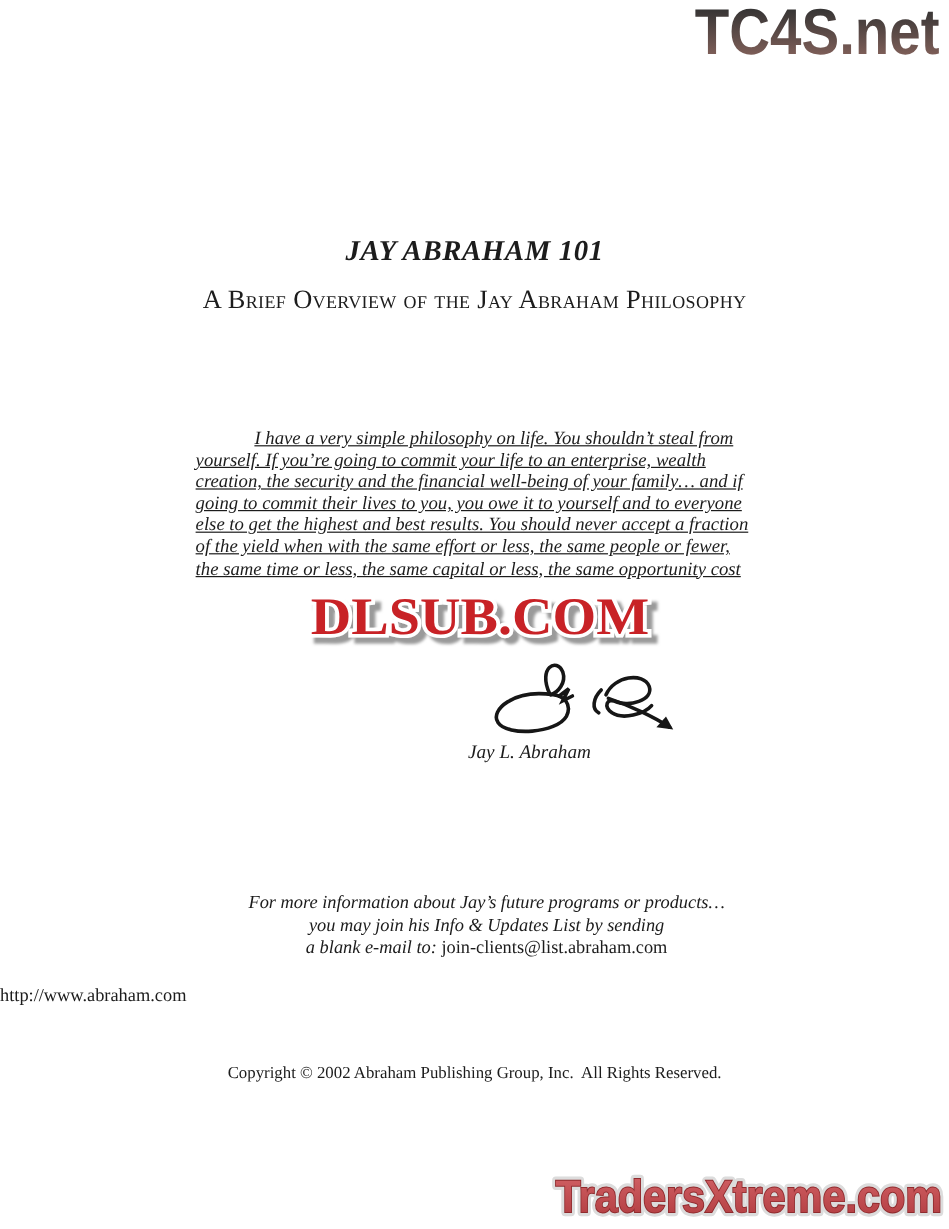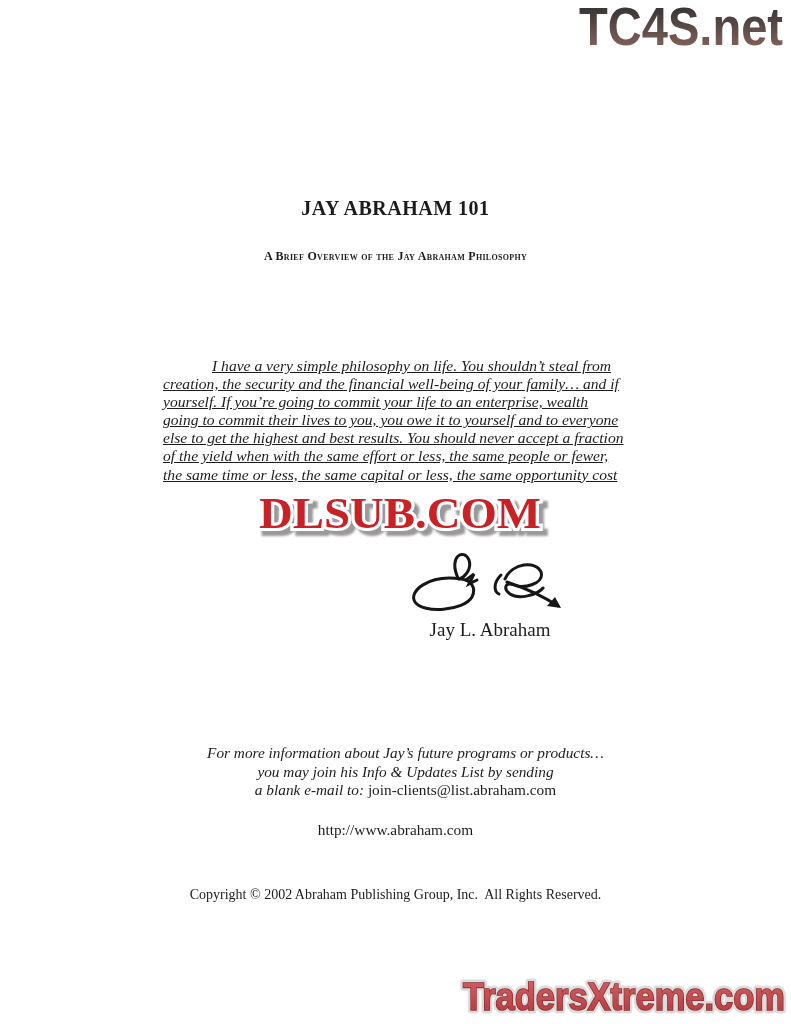--- a/index.html
+++ b/index.html
@@ -5,39 +5,39 @@
   html,body{margin:0;padding:0;}
   body{width:791px;height:1024px;position:relative;background:#ffffff;overflow:hidden;
        font-family:"Liberation Serif", serif;color:#1c1c1c;}
   .abs{position:absolute;}
 
   
   .tc4s{left:575px;top:0px;width:212px;height:52px;}
 
   
   .doc-head{left:0;top:197px;width:791px;text-align:center;}
-  .doc-title{font-size:20px;font-weight:bold;letter-spacing:.5px;margin-bottom:23px;}
-  .doc-sub{font-size:12px;font-weight:bold;font-variant:small-caps;line-height:27px;letter-spacing:.3px;margin-top:12px;}
+  .doc-title{font-size:24px;font-weight:bold;letter-spacing:.5px;margin-bottom:12px;font-style:italic;}
+  .doc-sub{font-size:22px;font-weight:normal;font-variant:small-caps;line-height:27px;letter-spacing:.3px;margin-top:12px;}
 
   
   .quote{left:163px;top:357px;width:478px;font-style:italic;font-size:15.6px;line-height:18.1px;text-decoration:underline;}
   .quote .indent{text-indent:49px;}
   .gap{display:inline-block;width:252px;}
 
   
   .dlsub{left:250px;top:486px;width:304px;height:62px;}
 
   
   .sig{left:406px;top:548px;width:168px;height:70px;}
-  .sig-name{left:390px;top:619px;width:200px;text-align:center;font-size:19px;}
+  .sig-name{left:390px;top:619px;width:200px;font-style:italic;font-size:16px;}
 
   
   .contact{left:10px;top:744px;width:791px;text-align:center;font-size:15.3px;line-height:18.6px;}
   .contact .it{font-style:italic;}
-  .website{left:0;top:821px;width:791px;text-align:center;font-size:15.3px;}
+  .website{left:0;top:821px;width:791px;font-size:15.3px;}
   .copyright{left:0;top:887px;width:791px;text-align:center;font-size:14px;white-space:pre-wrap;}
 
   
   .txtreme{left:456px;top:974px;width:336px;height:50px;}
 </style>
 </head>
 <body>
 
 <div class="abs tc4s">
   <svg width="212" height="52" viewBox="0 0 212 52">
@@ -51,22 +51,22 @@
   </svg>
 </div>
 
 <div class="abs doc-head">
   <div class="doc-title">JAY ABRAHAM 101</div>
   <div class="doc-sub">A Brief Overview of the Jay Abraham Philosophy</div>
 </div>
 
 <div class="abs quote">
   <div class="indent">I have a very simple philosophy on life. You shouldn’t steal from</div>
+  <div>yourself. If you’re going to commit your life to an enterprise, wealth</div>
   <div>creation, the security and the financial well-being of your family… and if</div>
-  <div>yourself. If you’re going to commit your life to an enterprise, wealth</div>
   <div>going to commit their lives to you, you owe it to yourself and to everyone</div>
   <div>else to get the highest and best results. You should never accept a fraction</div>
   <div>of the yield when with the same effort or less, the same people or fewer,</div>
   <div>the same time or less, the same capital or less, the same opportunity cost</div>
 </div>
 
 <div class="abs dlsub">
   <svg width="304" height="62" viewBox="0 0 304 62">
     <defs>
       <filter id="ds" x="-20%" y="-20%" width="140%" height="140%">

